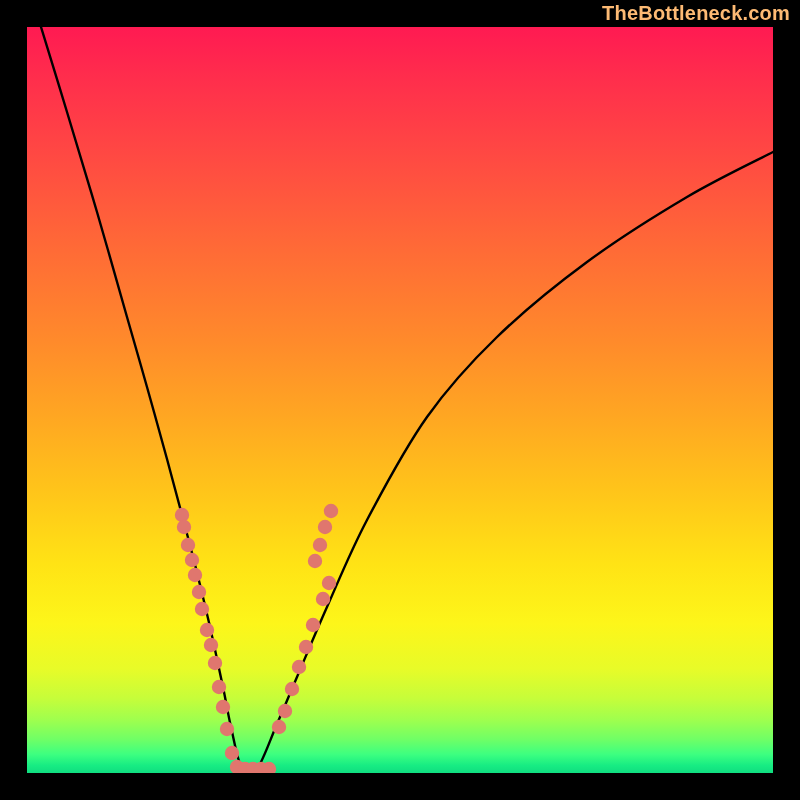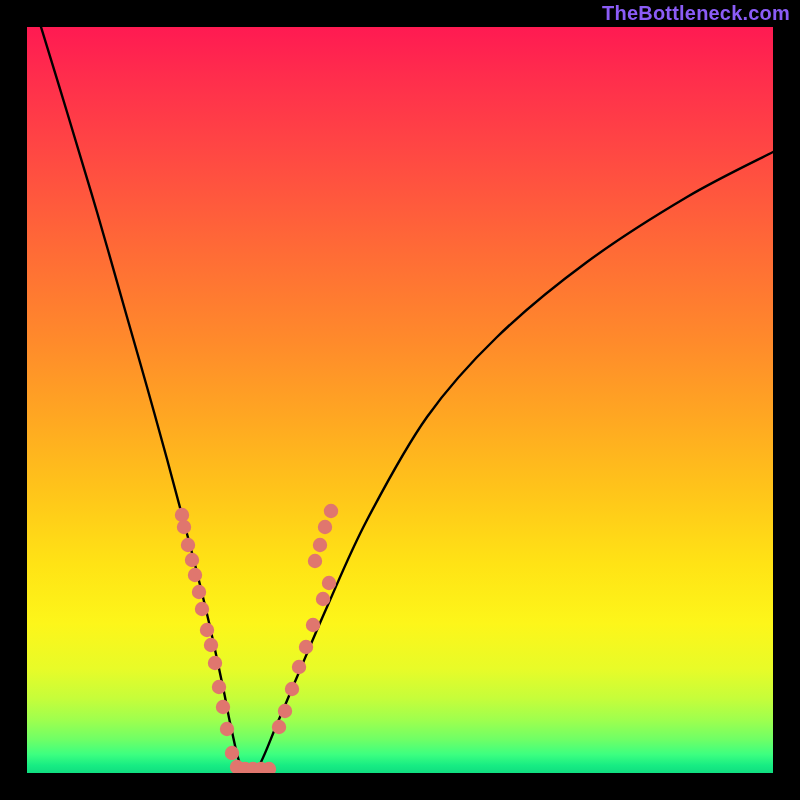--- a/index.html
+++ b/index.html
@@ -14,21 +14,21 @@
   .stage {
     position: relative;
     width: 800px;
     height: 800px;
     background: #000;
   }
   .watermark {
     position: absolute;
     top: 2px;
     right: 10px;
-    color: #8b5cf6;
+    color: #fdba74;
     font-size: 20px;
     font-weight: 600;
     letter-spacing: 0.2px;
     z-index: 10;
   }
   .plot-area {
     position: absolute;
     left: 27px;
     top: 27px;
     width: 746px;

